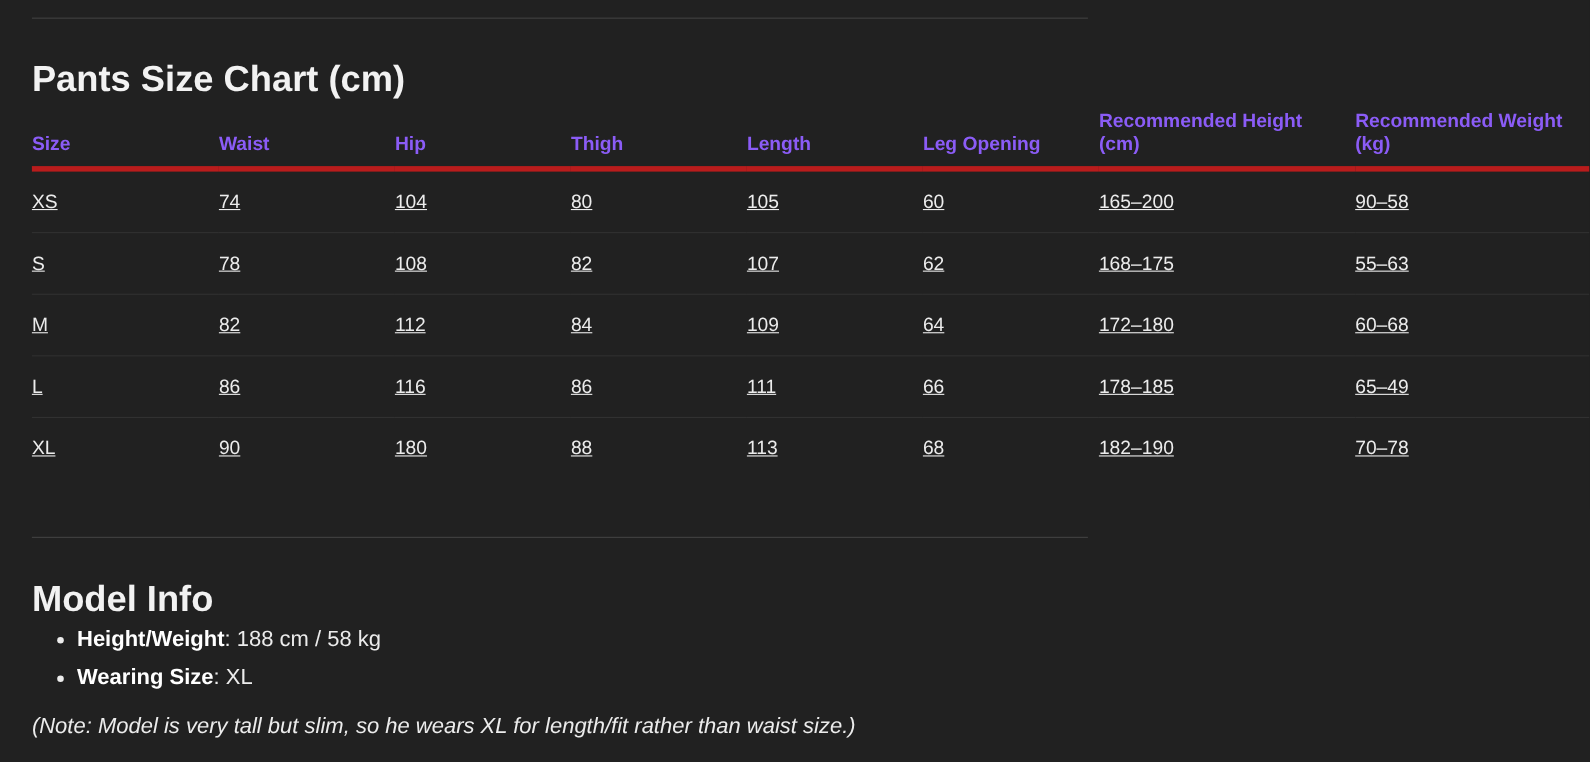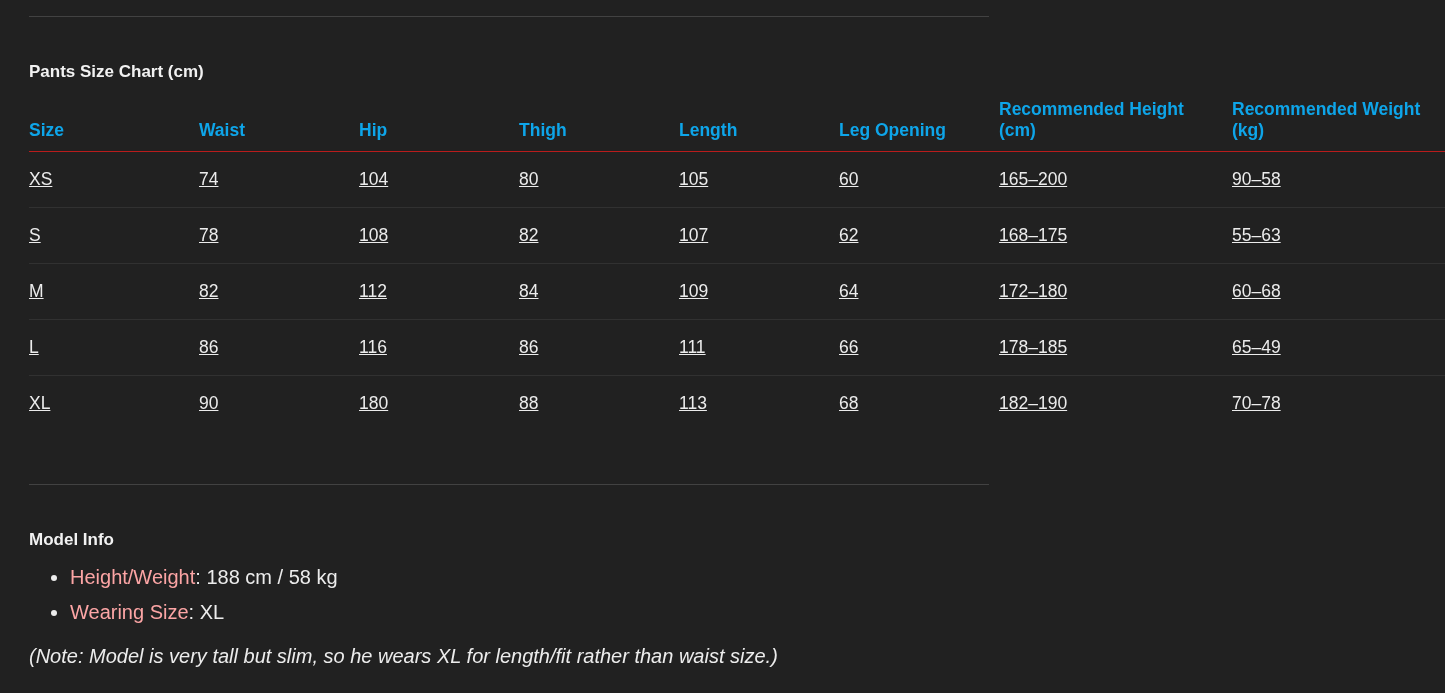--- a/index.html
+++ b/index.html
@@ -22,41 +22,41 @@
   .rule {
     border: 0;
     border-top: 1px solid #424242;
     width: 960px;
     margin: 16px 0 0 0;
   }
   .rule-mid {
     margin-top: 53px;
   }
   h3.heading {
-    font-size: 17px;
+    font-size: 33px;
     line-height: 32px;
     font-weight: 700;
     margin: 39px 0 0 0;
     color: #f2f2f2;
   }
   table.size-table {
     width: 100%;
     border-collapse: collapse;
     table-layout: fixed;
     margin-top: 11px;
     font-size: 17.5px;
   }
   table.size-table thead th {
     text-align: left;
     font-weight: 700;
     vertical-align: bottom;
     padding: 0 24px 10px 0;
     line-height: 21px;
-    border-bottom: 1px solid #b91c1c;
-    color: #0ea5e9;
+    border-bottom: 5px solid #b91c1c;
+    color: #8b5cf6;
   }
   table.size-table tbody td {
     padding: 15px 24px 15px 0;
     line-height: 25px;
     vertical-align: middle;
     text-decoration: underline;
   }
   table.size-table tbody tr + tr td {
     border-top: 1px solid #313131;
   }
@@ -69,22 +69,22 @@
   table.size-table th:nth-child(7) { width: 233px; }
   ul.model-list {
     margin: 4px 0 0 0;
     padding: 0 0 0 41px;
     list-style: disc outside;
   }
   ul.model-list li {
     line-height: 35px;
   }
   ul.model-list strong {
-    font-weight: 400;
-    color: #fca5a5;
+    font-weight: 700;
+    color: #ffffff;
   }
   p.note {
     margin: 9px 0 12px 0;
     font-style: italic;
     line-height: 35px;
   }
 </style>
 </head>
 <body>
 

